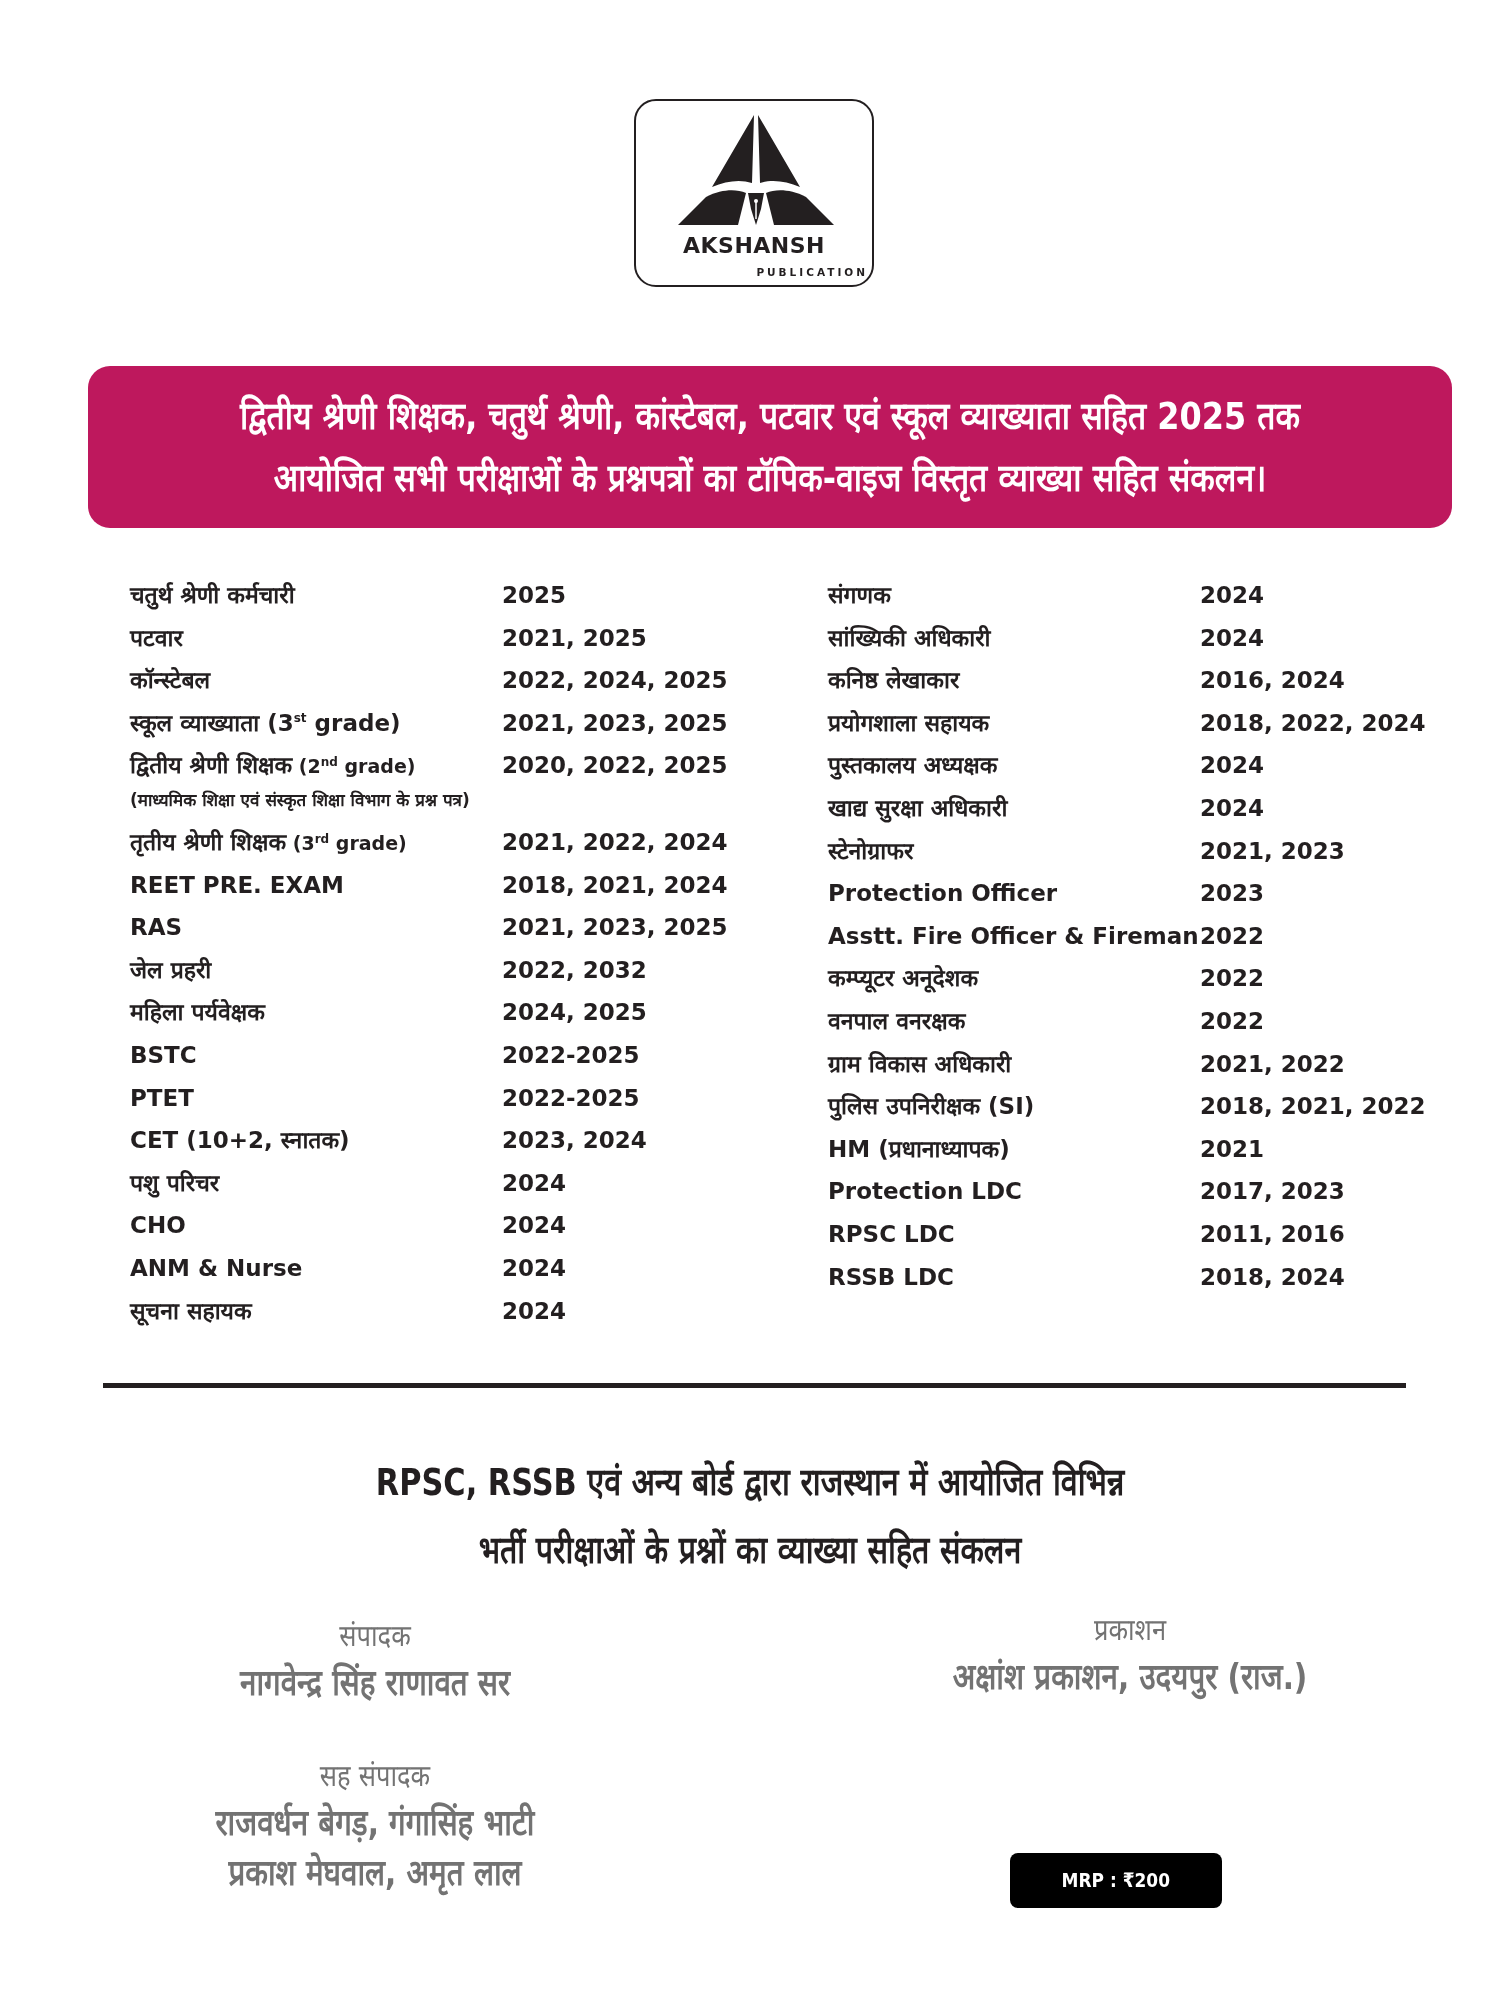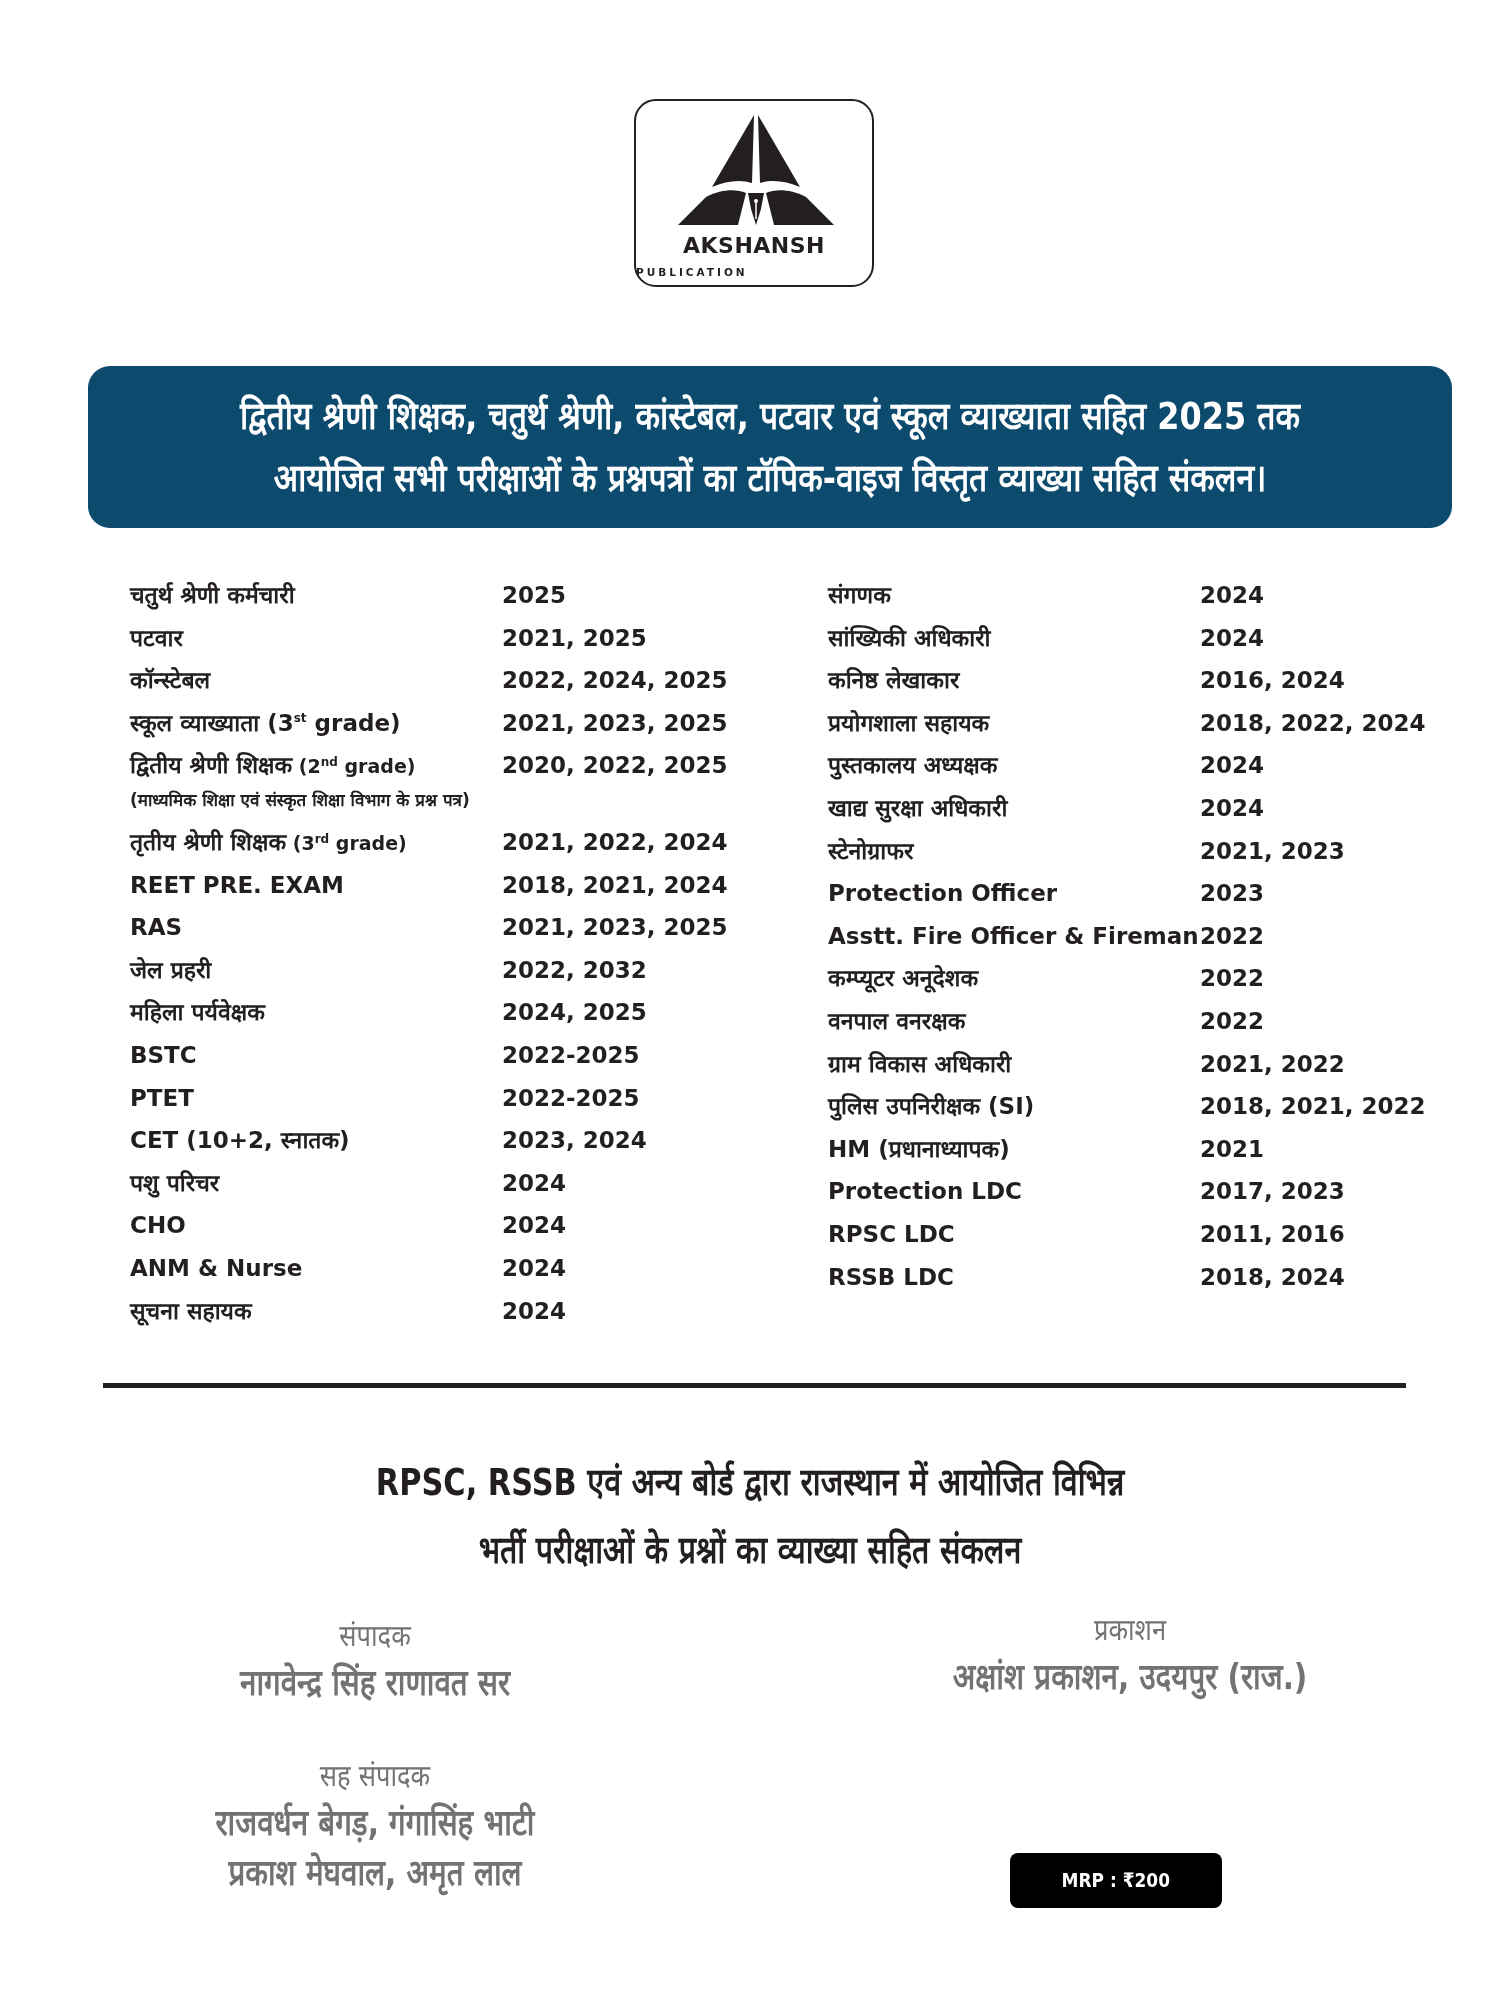--- a/index.html
+++ b/index.html
@@ -10,26 +10,26 @@
   .logo-box {
     position: absolute; left: 634px; top: 99px; width: 240px; height: 188px;
     border: 2px solid #231f20; border-radius: 22px; box-sizing: border-box; background: #fff;
   }
   .logo-mark { position: absolute; left: 40px; top: 12px; width: 160px; height: 118px; }
   .logo-name {
     position: absolute; left: 0; right: 0; top: 132px; text-align: center;
     font-family: "DejaVu Sans", sans-serif; font-weight: bold; font-size: 22px; letter-spacing: 0.5px; color: #231f20;
   }
   .logo-sub {
-    position: absolute; left: 0; right: 4px; top: 165px; text-align: left;
+    position: absolute; left: 0; right: 4px; top: 165px; text-align: right;
     font-family: "DejaVu Sans", sans-serif; font-weight: bold; font-size: 10.5px; letter-spacing: 3px; color: #231f20;
   }
   .banner {
     position: absolute; left: 88px; top: 366px; width: 1364px; height: 162px;
-    background: #0c4a6e; border-radius: 22px; color: #ffffff; text-align: center;
+    background: #be185d; border-radius: 22px; color: #ffffff; text-align: center;
     display: flex; flex-direction: column; justify-content: center;
   }
   .banner-line {
     font-family: "DejaVu Sans", sans-serif; font-weight: bold; font-size: 38px; line-height: 62px;
     white-space: nowrap; transform: scaleX(0.84); transform-origin: center;
   }
   .col { position: absolute; top: 574px; }
   .col-left { left: 130px; }
   .col-right { left: 828px; }
   .row { position: relative; height: 42.6px; font-size: 23px; font-weight: bold; line-height: 42.6px; white-space: nowrap; }

